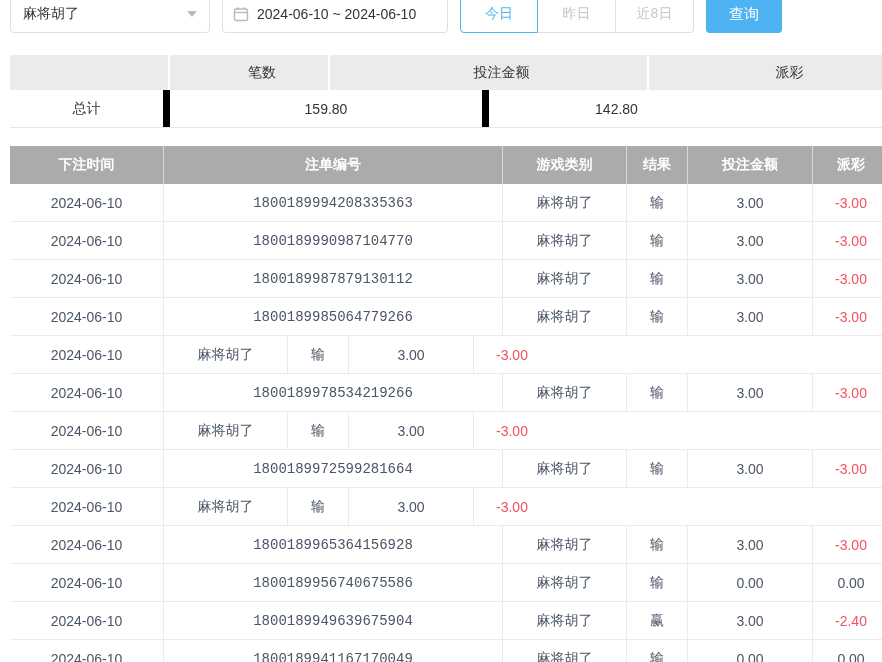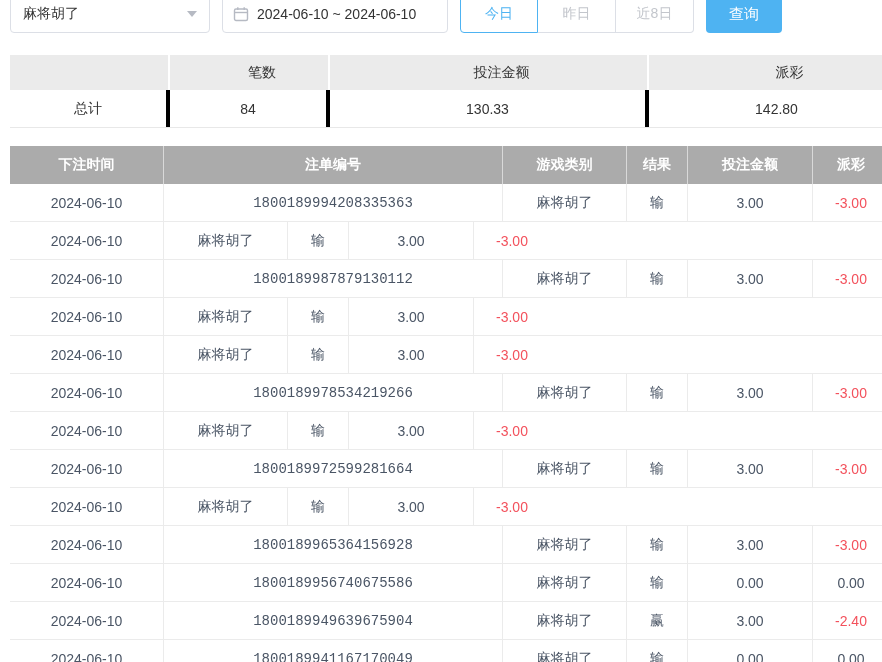--- a/index.html
+++ b/index.html
@@ -85,21 +85,21 @@
     display: flex; align-items: center; justify-content: center;
     color: #333;
     border-right: 2px solid #fff;
     padding-left: 26px;
   }
   .summary .s-head .cell:last-child { border-right: none; }
   .summary .s-body { display: flex; height: 38px; border-bottom: 1px solid #e8e8e8; }
   .summary .s-body .cell {
     display: flex; align-items: center; justify-content: center;
     color: #333;
-    border-right: 4px solid #000000;
+    border-right: 7px solid #000000;
   }
   .summary .s-body .cell:last-child { border-right: none; }
   .sc0 { width: 160px; } .sc1 { width: 160px; } .sc2 { width: 319px; } .sc3 { width: 255px; }
 
   
   .grid { position: absolute; top: 146px; left: 10px; width: 895px; }
   .grid .g-head { display: flex; height: 38px; background: #ababab; }
   .grid .g-head .cell {
     display: flex; align-items: center; justify-content: center;
     color: #fff; font-weight: bold;
@@ -147,22 +147,21 @@
 
 <div class="summary">
   <div class="s-head">
       <div class="cell sc0"></div>
       <div class="cell sc1">笔数</div>
       <div class="cell sc2">投注金额</div>
       <div class="cell sc3">派彩</div>
     </div>
   <div class="s-body">
       <div class="cell sc0">总计</div>
-      <div class="cell sc1">84</div>
-      <div class="cell sc2">130.33</div>
+      <div class="cell sc2">159.80</div>
       <div class="cell sc3">142.80</div>
     </div>
 </div>
 
 <div class="grid">
   <div class="g-head">
       <div class="cell gc0">下注时间</div>
       <div class="cell gc1">注单编号</div>
       <div class="cell gc2">游戏类别</div>
       <div class="cell gc3">结果</div>
@@ -173,35 +172,37 @@
       <div class="g-row">
         <div class="cell gc0">2024-06-10</div>
         <div class="cell gc1">1800189994208335363</div>
         <div class="cell gc2">麻将胡了</div>
         <div class="cell gc3">输</div>
         <div class="cell gc4">3.00</div>
         <div class="cell gc5 neg">-3.00</div>
       </div>
       <div class="g-row">
         <div class="cell gc0">2024-06-10</div>
+        <div class="cell gc1">1800189990987104770</div>
         <div class="cell gc2">麻将胡了</div>
         <div class="cell gc3">输</div>
         <div class="cell gc4">3.00</div>
         <div class="cell gc5 neg">-3.00</div>
       </div>
       <div class="g-row">
         <div class="cell gc0">2024-06-10</div>
         <div class="cell gc1">1800189987879130112</div>
         <div class="cell gc2">麻将胡了</div>
         <div class="cell gc3">输</div>
         <div class="cell gc4">3.00</div>
         <div class="cell gc5 neg">-3.00</div>
       </div>
       <div class="g-row">
         <div class="cell gc0">2024-06-10</div>
+        <div class="cell gc1">1800189985064779266</div>
         <div class="cell gc2">麻将胡了</div>
         <div class="cell gc3">输</div>
         <div class="cell gc4">3.00</div>
         <div class="cell gc5 neg">-3.00</div>
       </div>
       <div class="g-row">
         <div class="cell gc0">2024-06-10</div>
         <div class="cell gc2">麻将胡了</div>
         <div class="cell gc3">输</div>
         <div class="cell gc4">3.00</div>

